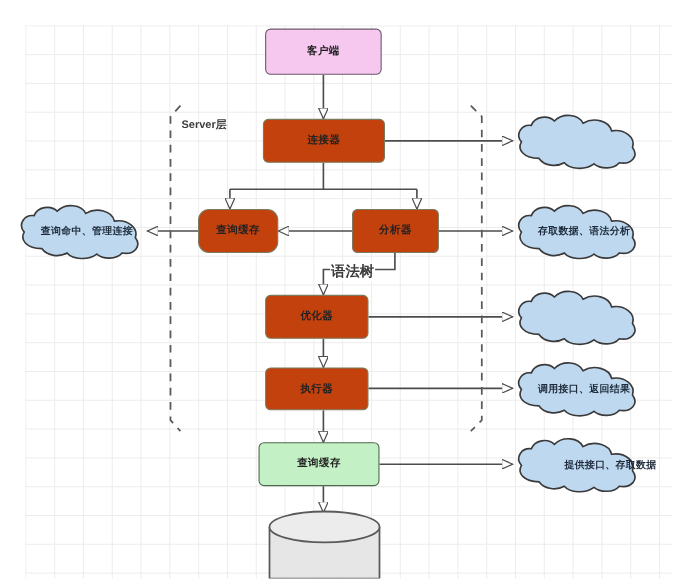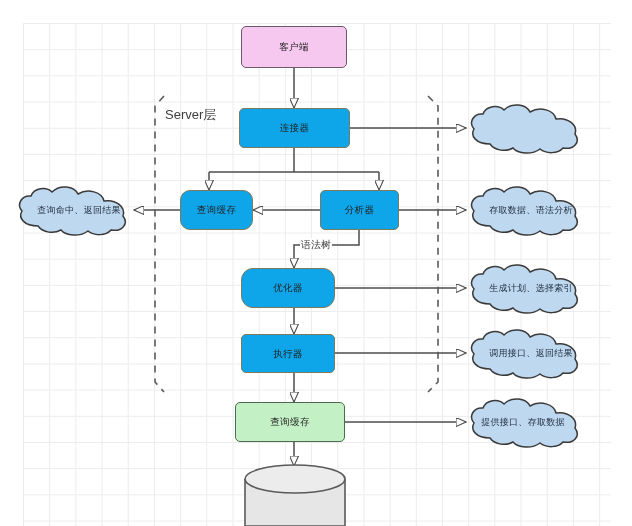--- a/index.html
+++ b/index.html
@@ -1,49 +1,49 @@
 <!DOCTYPE html>
 <html><head>
 <meta charset="utf-8">
 <style>
   html,body{margin:0;padding:0;background:#ffffff;}
   body{width:632px;height:526px;overflow:hidden;
        font-family:"Liberation Sans","DejaVu Sans",sans-serif;}
-  #canvas{position:relative;width:632px;height:372px;background:#ffffff;}
+  #canvas{position:relative;width:632px;height:372px;background:#ffffff;font-weight:bold;}
 
   
   .grid{position:absolute;left:23px;top:23px;width:588px;height:503px;
         background-image:
           linear-gradient(to right, #ececec 1px, transparent 1px),
           linear-gradient(to bottom, #ececec 1px, transparent 1px);
         background-size:26.2px 26.2px;
         background-position:0 0;}
 
   svg.layer{position:absolute;left:0;top:0;width:632px;height:526px;}
 
   
   .node{position:absolute;box-sizing:border-box;display:flex;
         align-items:center;justify-content:center;
         border:1.6px solid #666666;border-radius:5px;
         font-size:9.5px;color:#222;letter-spacing:.4px;
         text-align:center;line-height:1.2;}
   .n-client{background:#f6c8f0;border-color:#6b5a68;}
-  .n-yellow{background:#0ea5e9;border-color:#7b7a5e;}
+  .n-yellow{background:#c2410c;border-color:#7b7a5e;}
   .n-green {background:#c4f0c5;border-color:#4d6a4e;}
 
   
   .cloud{position:absolute;width:126px;height:48px;}
   .cloud .lbl{position:absolute;left:0;top:0;width:126px;height:48px;
               display:flex;align-items:center;justify-content:center;
               font-size:9px;color:#1d2b3a;letter-spacing:.3px;
               pointer-events:none;}
 
   
-  .ftext{position:absolute;font-size:13px;color:#3c3c3c;white-space:nowrap;}
-  .elabel{position:absolute;font-size:10px;color:#3c3c3c;
+  .ftext{position:absolute;font-size:10px;color:#3c3c3c;white-space:nowrap;}
+  .elabel{position:absolute;font-size:13px;color:#3c3c3c;
           background:#ffffff;padding:0 1px;white-space:nowrap;}
 </style>
 </head>
 <body>
 
 <div id="canvas">
 
   <div class="grid"></div>
 
   <svg class="layer" viewBox="0 0 632 526">
@@ -139,45 +139,42 @@
   </div>
 
   <div class="node n-yellow" style="left:180px;top:190px;width:73px;height:40px;border-radius:10px;">
     <span>查询缓存</span>
   </div>
 
   <div class="node n-yellow" style="left:320px;top:190px;width:79px;height:40px;">
     <span>分析器</span>
   </div>
 
-  <div class="node n-yellow" style="left:241px;top:268px;width:94px;height:40px;border-radius:12px;">
+  <div class="node n-yellow" style="left:241px;top:268px;width:94px;height:40px;">
     <span>优化器</span>
   </div>
 
   <div class="node n-yellow" style="left:241px;top:334px;width:94px;height:39px;">
     <span>执行器</span>
   </div>
 
   <div class="node n-green" style="left:235px;top:402px;width:110px;height:40px;">
     <span>查询缓存</span>
   </div>
 
   <div class="cloud" style="left:16px;top:186px;">
-    <span class="lbl">查询命中、返回结果</span>
+    <span class="lbl">查询命中、管理连接</span>
   </div>
   <div class="cloud" style="left:468px;top:186px;">
     <span class="lbl">存取数据、语法分析</span>
   </div>
-  <div class="cloud" style="left:468px;top:264px;">
-    <span class="lbl">生成计划、选择索引</span>
-  </div>
   <div class="cloud" style="left:468px;top:329px;">
     <span class="lbl">调用接口、返回结果</span>
   </div>
-  <div class="cloud" style="left:460px;top:398px;">
+  <div class="cloud" style="left:492px;top:398px;">
     <span class="lbl">提供接口、存取数据</span>
   </div>
 
   <div class="ftext" style="left:165px;top:106px;">Server层</div>
 
   <div class="elabel" style="left:300px;top:238px;">语法树</div>
 
 </div>
 
 </body></html>

